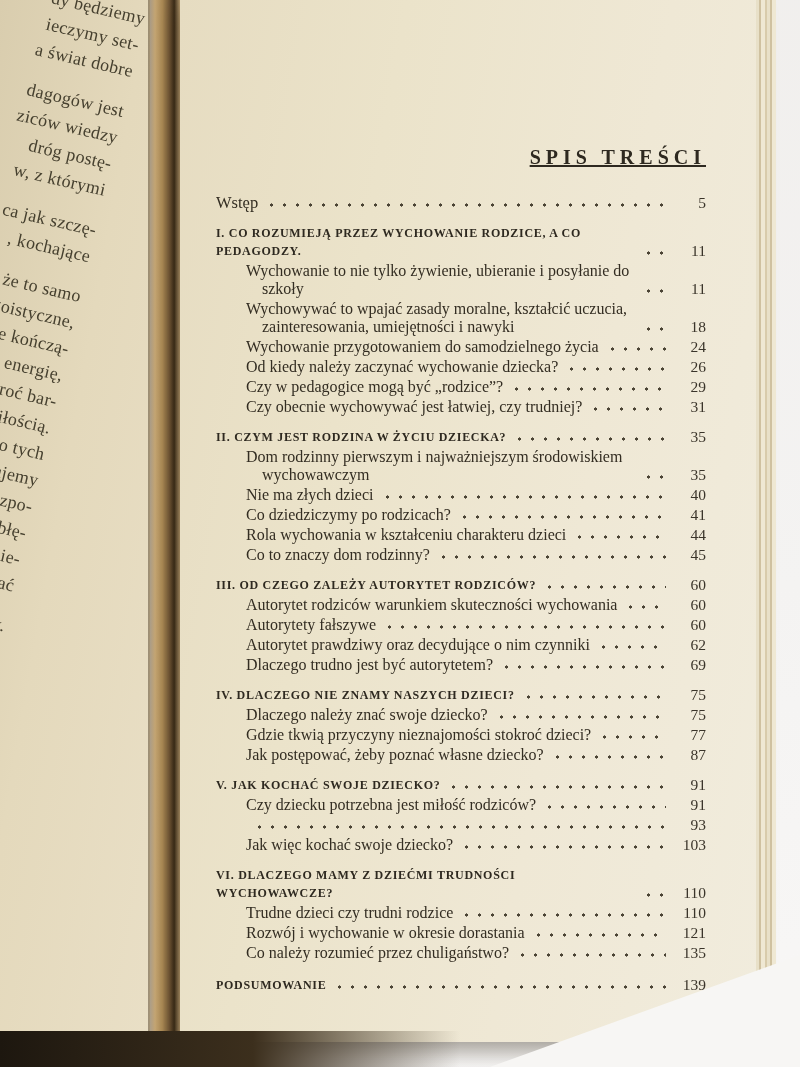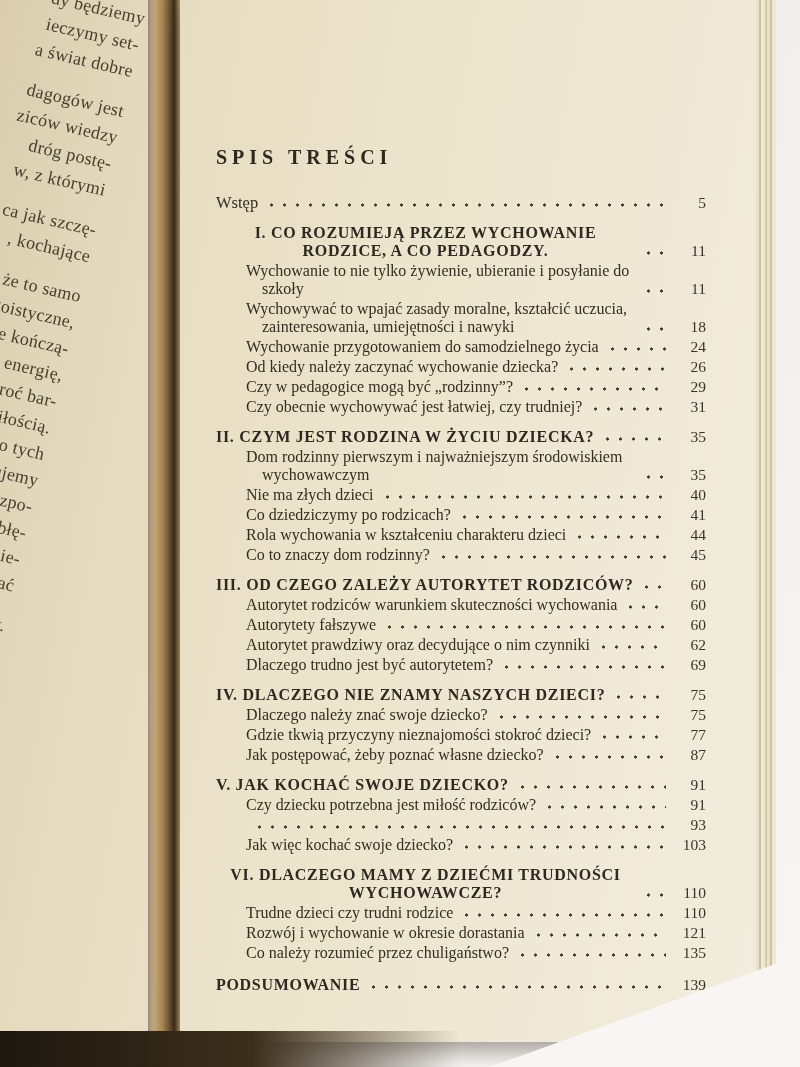--- a/index.html
+++ b/index.html
@@ -50,31 +50,31 @@
   .corner-curl{
     position:absolute;right:0;bottom:0;width:0;height:0;
     border-bottom:112px solid #f7f6f4;border-left:310px solid transparent;
   }
   
   .toc{
     position:absolute;left:36px;right:50px;top:148px;
     color:#332d22;font-size:16px;line-height:18px;
   }
   .toc-title{
-    text-align:left;font-weight:bold;font-size:20px;
-    letter-spacing:5px;margin-bottom:28px;color:#2e2920;
+    text-align:right;font-weight:bold;font-size:20px;
+    letter-spacing:5px;margin-bottom:28px;color:#2e2920;text-decoration:underline;
   }
   .toc-section{margin-top:12px;}
   .toc-section:first-child{margin-top:0;}
   .toc-row{display:flex;align-items:flex-end;margin:2px 0;}
   .toc-row .row-label{flex:0 1 auto;}
   .toc-row.plain .row-label{font-size:16.5px;}
   .toc-row.heading .row-label,
   .toc-row.outro .row-label{
-    font-weight:bold;font-size:16px;letter-spacing:.7px;color:#2e2920;max-width:452px;text-align:center;
+    font-weight:bold;font-size:12px;letter-spacing:.7px;color:#2e2920;max-width:452px;
   }
   .toc-row.outro{margin-top:14px;}
   .toc-row.sub{padding-left:30px;}
   .toc-row.sub .row-label{padding-left:16px;text-indent:-16px;}
   .leader{
     flex:1 0 24px;height:12px;margin:0 4px 1px 7px;align-self:flex-end;
     background-image:radial-gradient(circle,#4a4334 1.4px,rgba(0,0,0,0) 1.8px);
     background-size:13px 10px;background-repeat:repeat-x;background-position:0 60%;
   }
   .page-num{flex:0 0 36px;text-align:right;font-size:15.5px;color:#3a342a;}
@@ -149,21 +149,21 @@
               <span class="row-label">Wychowanie przygotowaniem do samodzielnego życia</span>
               <span class="leader"></span>
               <span class="page-num">24</span>
             </div>
             <div class="toc-row sub">
               <span class="row-label">Od kiedy należy zaczynać wychowanie dziecka?</span>
               <span class="leader"></span>
               <span class="page-num">26</span>
             </div>
             <div class="toc-row sub">
-              <span class="row-label">Czy w pedagogice mogą być „rodzinny”?</span>
+              <span class="row-label">Czy w pedagogice mogą być „rodzice”?</span>
               <span class="leader"></span>
               <span class="page-num">29</span>
             </div>
             <div class="toc-row sub">
               <span class="row-label">Czy obecnie wychowywać jest łatwiej, czy trudniej?</span>
               <span class="leader"></span>
               <span class="page-num">31</span>
             </div>
           </div>
           <div class="toc-section">

